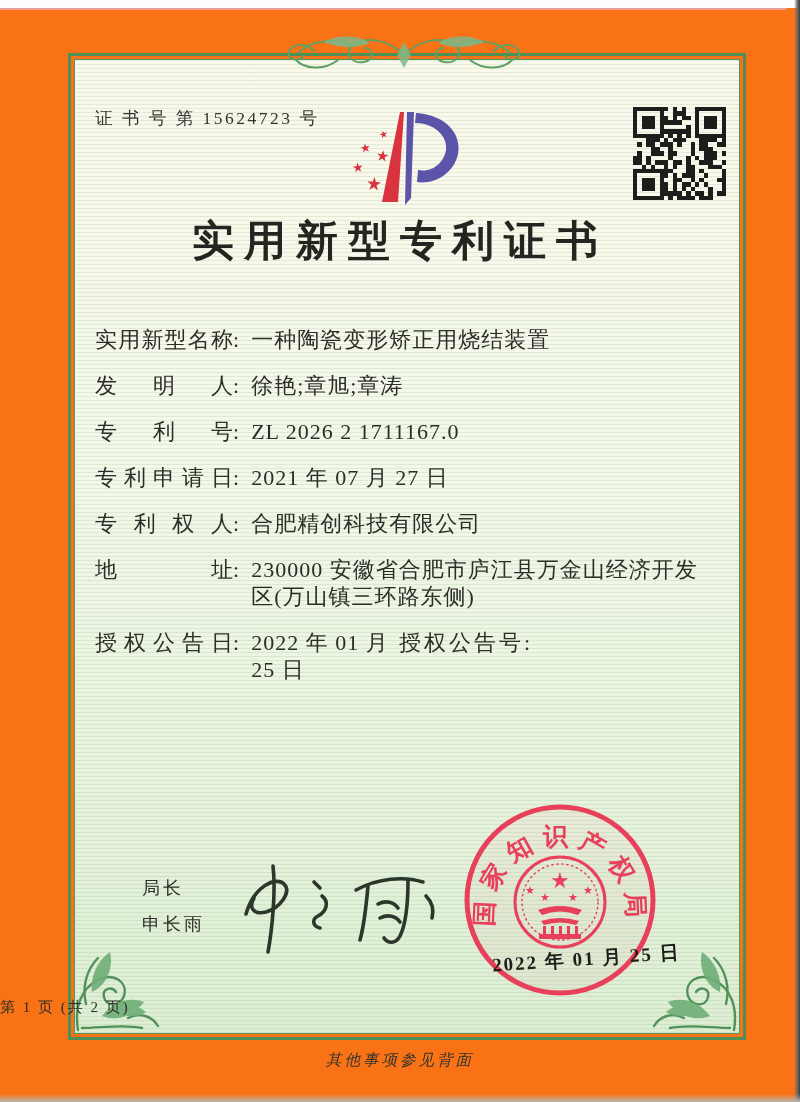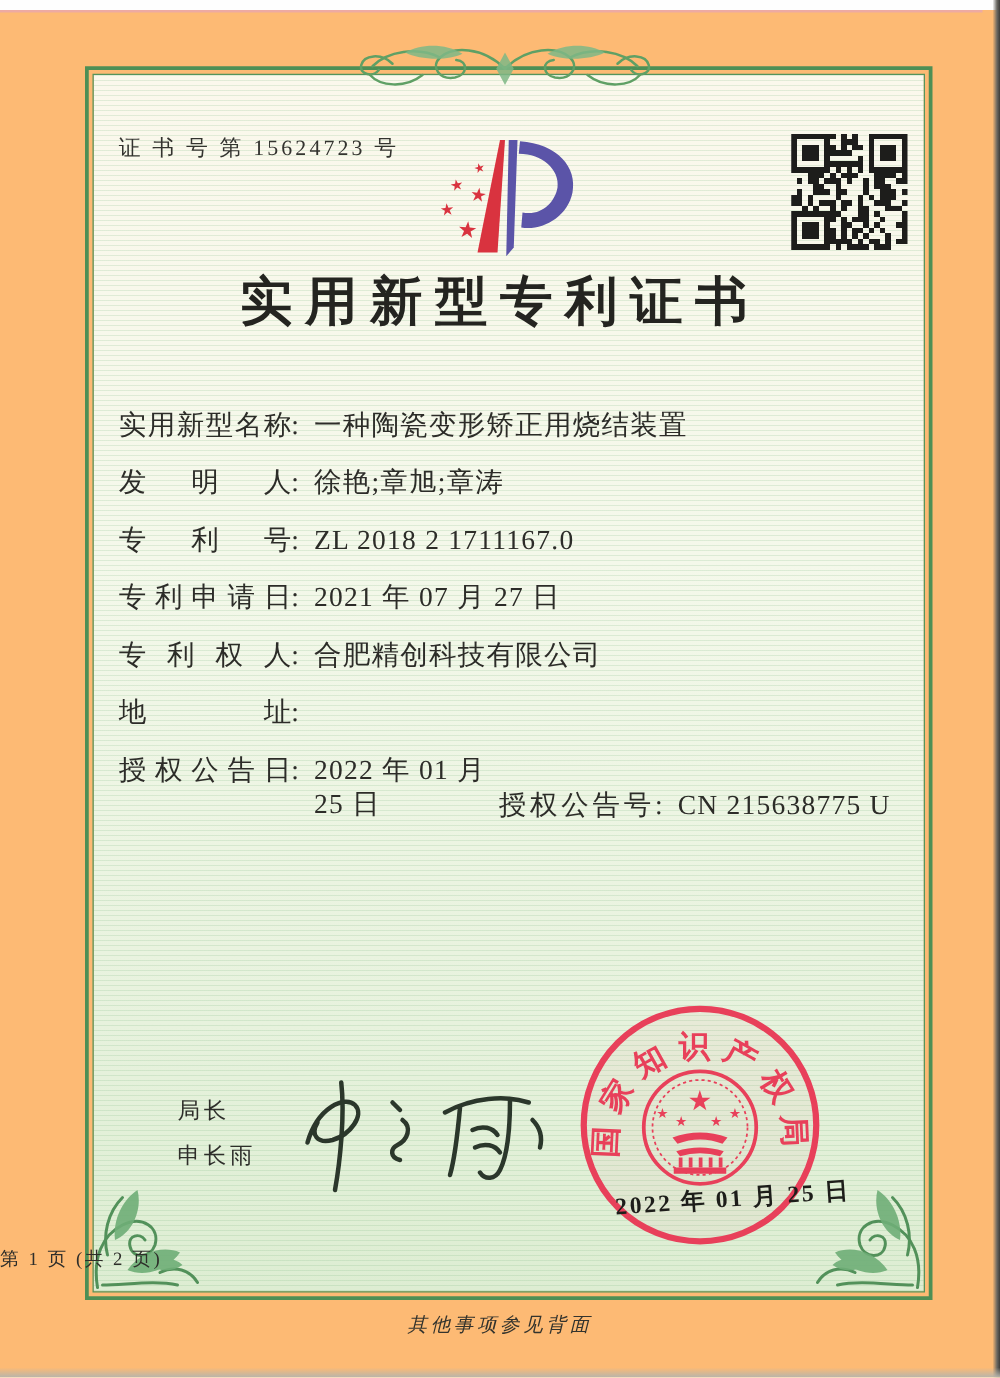--- a/index.html
+++ b/index.html
@@ -1,18 +1,18 @@
 <!DOCTYPE html>
 <html><head>
 <meta charset="utf-8">
 <style>
   html,body{margin:0;padding:0;background:#ffffff;}
   .page{
     position:relative;width:800px;height:1102px;overflow:hidden;
-    background:#fdba74;
+    background:#f97316;
     font-family:"Liberation Serif","DejaVu Serif",serif;
     color:#262626;
   }
   
   .scan-top-white{position:absolute;left:0;top:0;width:100%;height:8px;background:#fefefe;}
   .scan-top-pink{position:absolute;left:0;top:8px;width:786px;height:2px;background:#e9a6ae;opacity:.8;}
   .scan-right{position:absolute;right:0;top:0;width:6px;height:100%;
     background:linear-gradient(90deg,rgba(120,118,112,0),#6a6862 60%,#3c3b38);}
   .scan-bottom{position:absolute;left:0;bottom:0;width:100%;height:8px;
     background:linear-gradient(180deg,rgba(170,168,160,0),#b7b5ac);}
@@ -32,21 +32,21 @@
   .logo{position:absolute;left:332px;top:110px;}
   .qr{position:absolute;left:633px;top:107px;}
   .title{position:absolute;left:0;top:213px;width:800px;text-align:center;
     font-size:42px;font-weight:600;letter-spacing:10px;color:#242420;}
   .fields{position:absolute;left:95px;top:326px;width:620px;font-size:22px;color:#2c2c28;}
   .row{display:flex;align-items:flex-start;margin-bottom:19px;line-height:27px;}
   .label{display:inline-block;width:138px;text-align:justify;text-align-last:justify;flex:none;}
   .colon{flex:none;margin-right:12px;}
   .value{max-width:448px;letter-spacing:1px;}
   .grant-group1{display:flex;width:304px;flex:none;}
-  .grant-group2{display:flex;margin-top:28px;}
+  .grant-group2{display:flex;}
   .grant-group2 .label2{letter-spacing:3px;flex:none;}
   .paras{position:absolute;left:90px;top:643px;width:622px;font-size:15.5px;line-height:1.95;
     text-align:justify;color:#2a2a24;font-style:italic;}
   .paras p{margin:0;text-indent:2em;}
   .signer{position:absolute;left:105px;top:876px;font-size:18px;color:#2e2e2a;
     font-family:"Liberation Sans","DejaVu Sans",sans-serif;}
   .signer div{margin-bottom:12px;letter-spacing:3px;margin-left:37px;}
   .signature{position:absolute;left:218px;top:852px;}
   .seal{position:absolute;left:455px;top:798px;}
   .seal-date{position:absolute;left:492px;top:946px;font-size:19px;font-weight:600;
@@ -392,46 +392,46 @@
         <span class="value">一种陶瓷变形矫正用烧结装置</span>
     </div>
     <div class="row">
       <span class="label">发明人</span>
         <span class="colon">:</span>
         <span class="value">徐艳;章旭;章涛</span>
     </div>
     <div class="row">
       <span class="label">专利号</span>
         <span class="colon">:</span>
-        <span class="value">ZL 2018 2 1711167.0</span>
+        <span class="value">ZL 2026 2 1711167.0</span>
     </div>
     <div class="row">
       <span class="label">专利申请日</span>
         <span class="colon">:</span>
         <span class="value">2021 年 07 月 27 日</span>
     </div>
     <div class="row">
       <span class="label">专利权人</span>
         <span class="colon">:</span>
         <span class="value">合肥精创科技有限公司</span>
     </div>
     <div class="row">
       <span class="label">地址</span>
         <span class="colon">:</span>
+        <span class="value">230000 安徽省合肥市庐江县万金山经济开发区(万山镇三环路东侧)</span>
     </div>
     <div class="row">
       <span class="grant-group1">
         <span class="label">授权公告日</span>
           <span class="colon">:</span>
           <span class="value">2022 年 01 月 25 日</span>
       </span>
       <span class="grant-group2">
         <span class="label2">授权公告号</span>
           <span class="colon">:</span>
-          <span class="value">CN 215638775 U</span>
       </span>
     </div>
   </div>
 
   <div class="paras">
   </div>
 
   <div class="signer">
     <div>局长</div>
     <div>申长雨</div>

